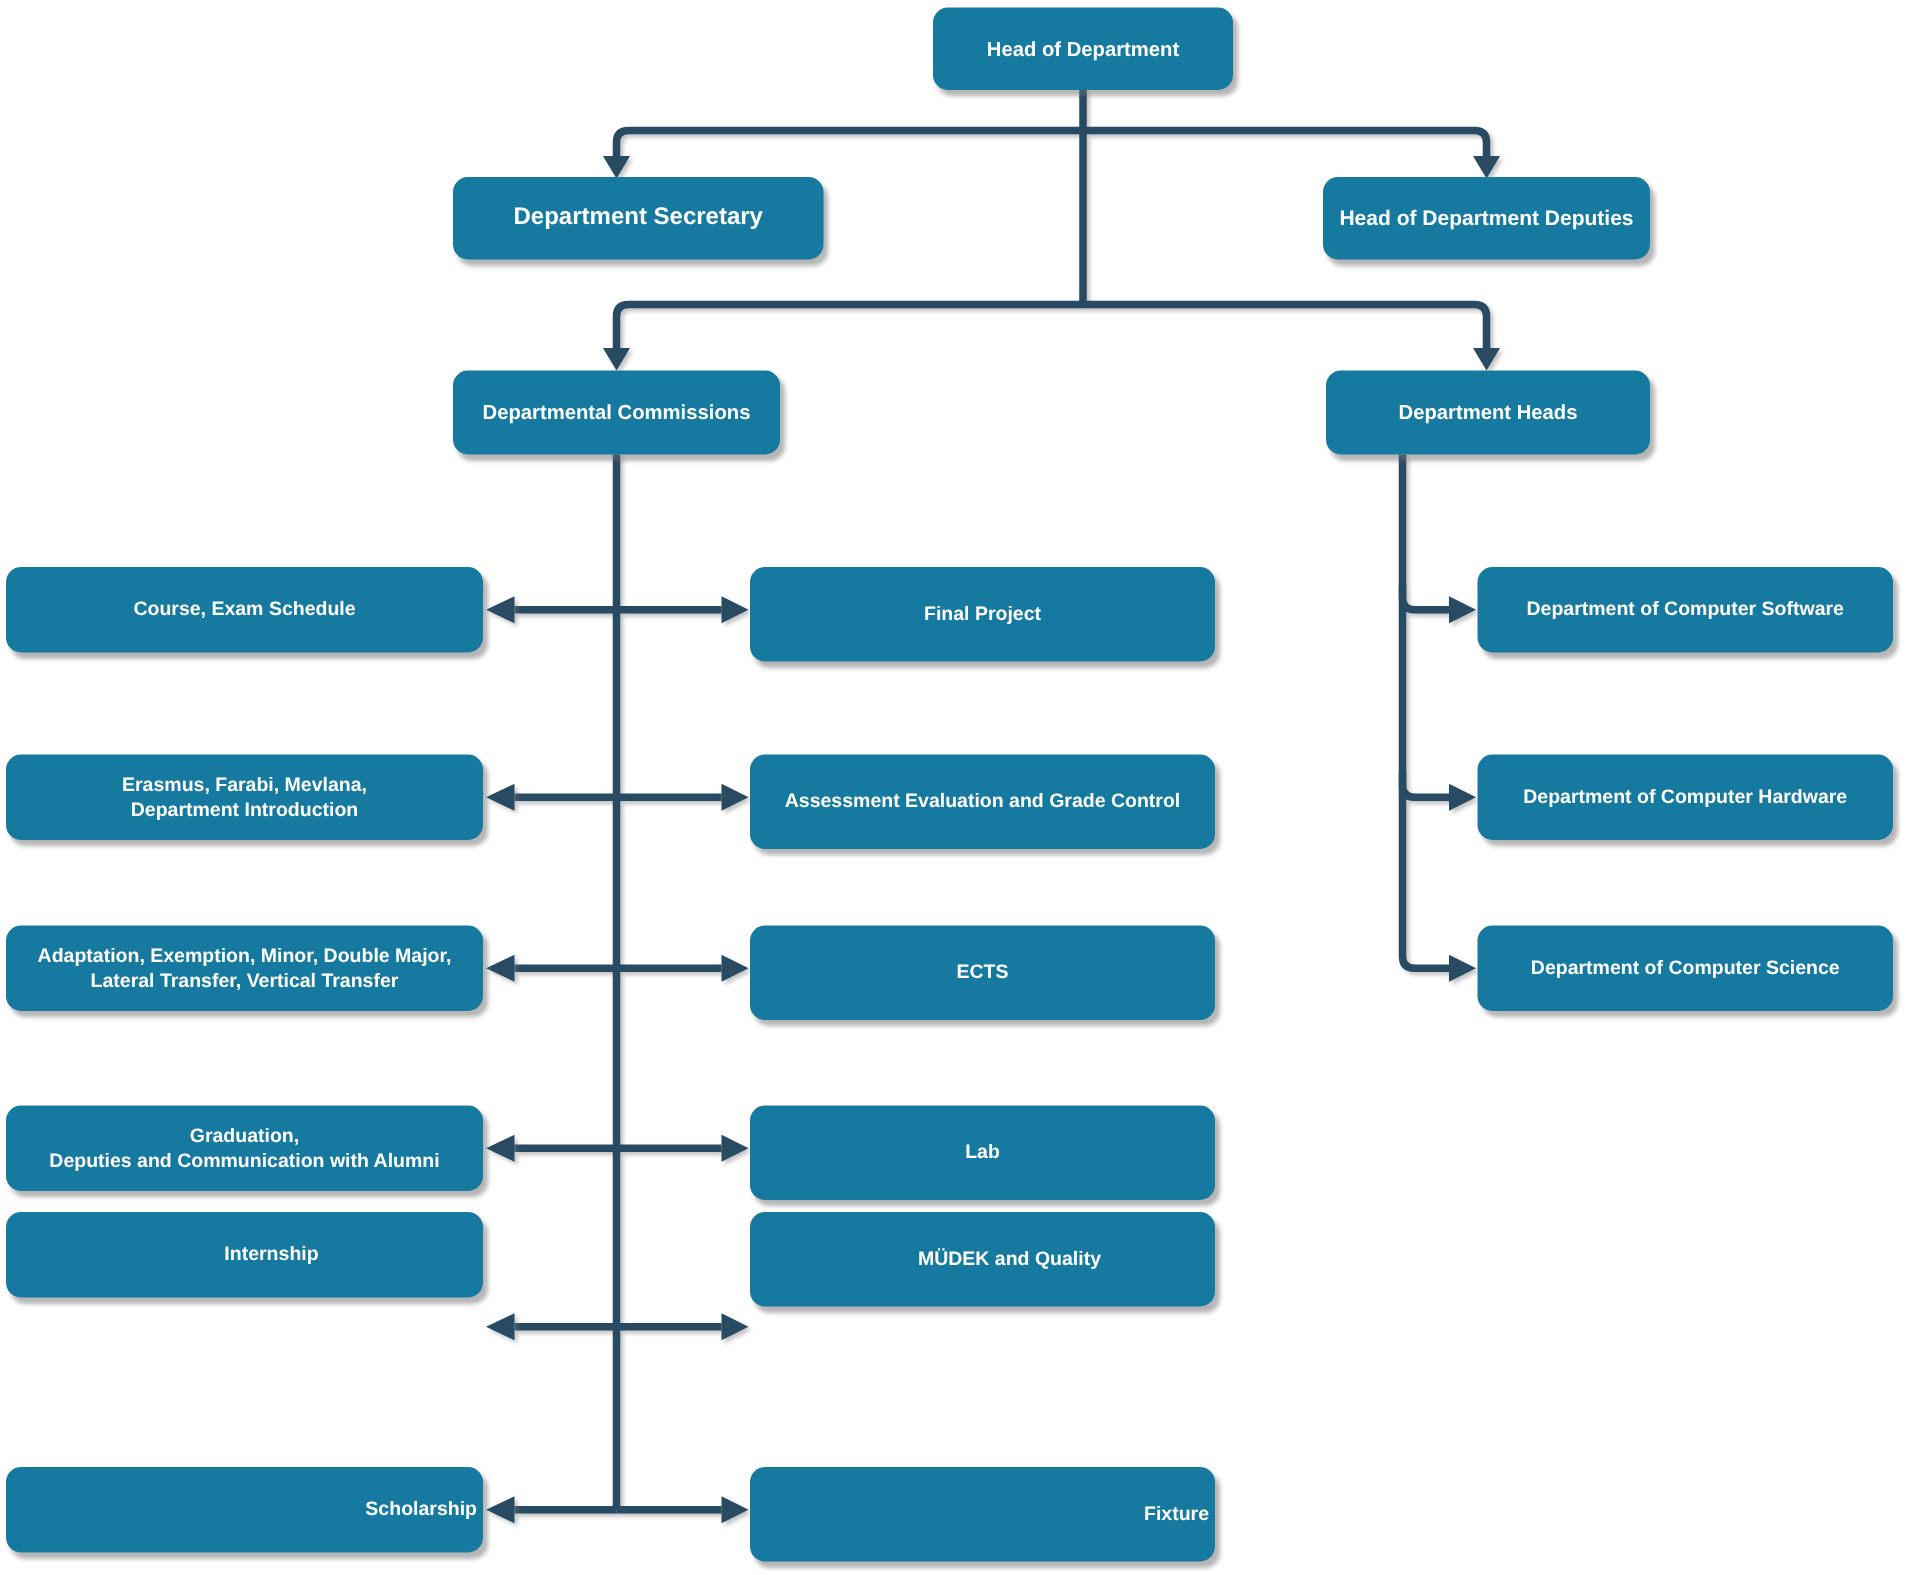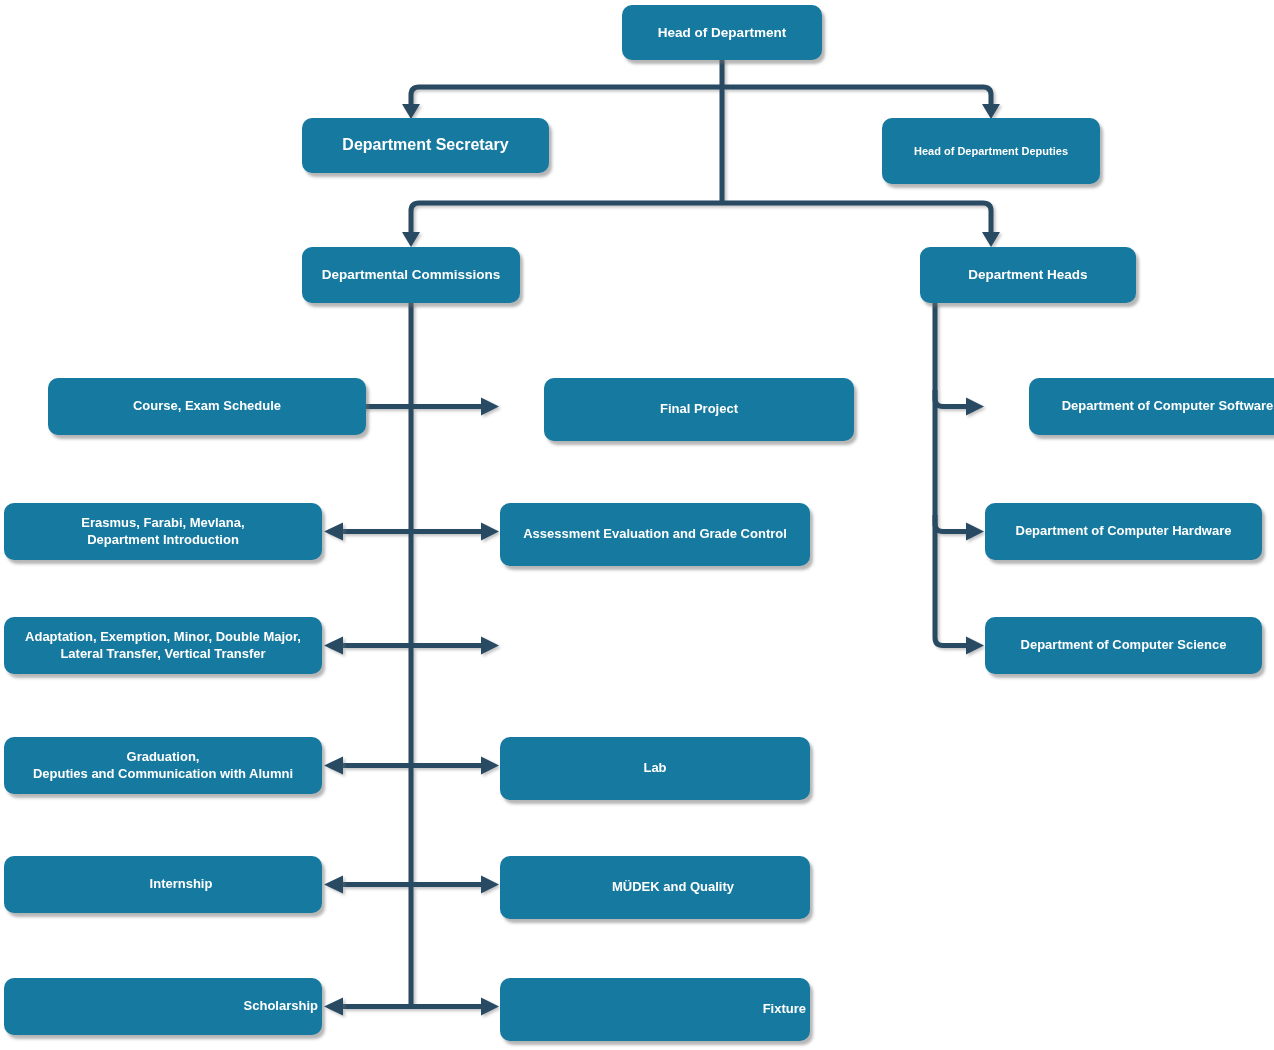--- a/index.html
+++ b/index.html
@@ -45,32 +45,32 @@
     line-height: 1.3;
     box-sizing: border-box;
     padding: 2px 4px;
   }
   .node span {
     white-space: pre-line;
   }
   
   .n-head        { left: 622px; top: 5px;   width: 200px; height: 55px; font-size: 13.5px; }
   .n-secretary   { left: 302px; top: 118px; width: 247px; height: 55px; font-size: 16px; }
-  .n-deputies    { left: 882px; top: 118px; width: 218px; height: 66px; font-size: 11px; }
+  .n-deputies    { left: 882px; top: 118px; width: 218px; height: 55px; font-size: 14px; }
   .n-commissions { left: 302px; top: 247px; width: 218px; height: 56px; font-size: 13.5px; }
-  .n-deptheads   { left: 884px; top: 247px; width: 216px; height: 56px; font-size: 13.5px; margin-left: 36px; }
+  .n-deptheads   { left: 884px; top: 247px; width: 216px; height: 56px; font-size: 13.5px; }
   
   .col-left  { left: 4px;   width: 318px; height: 57px; }
   .col-mid   { left: 500px; width: 310px; height: 63px; }
   .col-right { left: 985px; width: 277px; height: 57px; }
-  .row-1 { top: 378px; margin-left: 44px; }
+  .row-1 { top: 378px; }
   .row-2 { top: 503px; }
   .row-3 { top: 617px; }
   .row-4 { top: 737px; }
-  .row-5 { top: 856px; padding-left: 40px; }
+  .row-5 { top: 808px; padding-left: 40px; }
   .row-6 { top: 978px; justify-content: flex-end; }
 </style>
 </head>
 <body>
 
 <div class="canvas">
 
   <svg class="connectors" viewBox="0 0 1274 1050" xmlns="http://www.w3.org/2000/svg">
     <g class="lines" fill="none" stroke="#284a63" stroke-width="5">
 
@@ -164,20 +164,23 @@
   <div class="node col-left row-6">
     <span>Scholarship</span>
   </div>
 
   <div class="node col-mid row-1">
     <span>Final Project</span>
   </div>
   <div class="node col-mid row-2">
     <span>Assessment Evaluation and Grade Control</span>
   </div>
+  <div class="node col-mid row-3">
+    <span>ECTS</span>
+  </div>
   <div class="node col-mid row-4">
     <span>Lab</span>
   </div>
   <div class="node col-mid row-5">
     <span>MÜDEK and Quality</span>
   </div>
   <div class="node col-mid row-6">
     <span>Fixture</span>
   </div>
 

